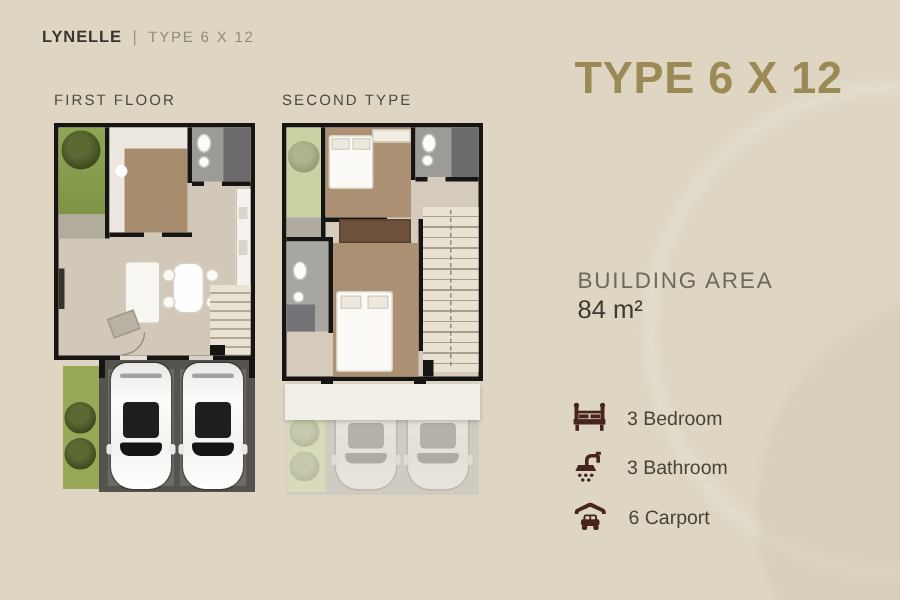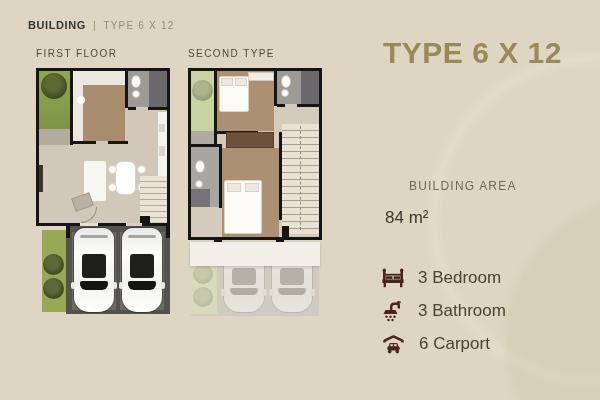--- a/index.html
+++ b/index.html
@@ -19,28 +19,28 @@
 
   
   .brand{position:absolute;left:28px;top:19px;font-size:11px;letter-spacing:.6px;color:#35352d;display:flex;align-items:center;gap:7px;}
   .brand .name{font-weight:bold;}
   .brand .divider{color:#9a957f;font-weight:300;}
   .brand .sub{color:#8f8b7b;font-size:10px;letter-spacing:1.2px;}
 
   
   .main-title{position:absolute;left:383px;top:36px;font-size:30px;font-weight:bold;color:var(--accent);letter-spacing:.5px;}
   .spec{position:absolute;left:385px;width:200px;}
-  .spec .lbl{font-size:12px;letter-spacing:1.2px;color:#6e695c;margin-left:24px;}
-  .spec .val{font-size:17px;color:#3a382f;margin-top:15px;}
+  .spec .lbl{font-size:15px;letter-spacing:1.2px;color:#6e695c;}
+  .spec .val{font-size:17px;color:#3a382f;margin-top:1px;}
   .feature{position:absolute;left:381px;display:flex;align-items:center;gap:13px;color:var(--icon);}
   .feature svg{display:block;}
-  .feature .flabel{font-size:17px;color:#474337;}
-
-  
-  .plan-wrap{position:absolute;top:48px;width:134px;}
+  .feature .flabel{font-size:13px;color:#474337;}
+
+  
+  .plan-wrap{position:absolute;top:62px;width:134px;}
   .plan-label{font-size:10px;letter-spacing:1.4px;color:#4c4a41;}
   .plan-canvas{position:absolute;left:0;top:20px;width:134px;height:252px;}
   .wall{position:absolute;background:var(--wall);}
   .indoor{position:absolute;border:3px solid var(--wall);}
   .toilet{position:absolute;width:10px;height:13px;background:#fcfcfa;border:1px solid #c4c2bc;border-radius:50%;}
   .sink{position:absolute;width:8px;height:8px;background:#fcfcfa;border:1px solid #c4c2bc;border-radius:50%;}
   .shower{position:absolute;background:#6b696c;}
   .tree{position:absolute;border-radius:50%;background:radial-gradient(circle at 45% 40%,#5b6a33 0 35%,#3e4b20 70%);}
   .ghost-tree{position:absolute;border-radius:50%;background:radial-gradient(circle at 45% 40%,#abb18b 0 35%,#8f9874 70%);opacity:.9;}
 
@@ -61,21 +61,21 @@
   .stairs{position:absolute;background:repeating-linear-gradient(180deg,#eae3d4 0 5px,#b3a997 5px 6px);}
 </style>
 </head>
 <body>
 
 <div class="stage">
   <div class="swirl-arc"></div>
   <div class="swirl-blob"></div>
 
   <div class="brand">
-    <span class="name">BUILDING</span>
+    <span class="name">LYNELLE</span>
     <span class="divider">|</span>
     <span class="sub">TYPE 6 X 12</span>
   </div>
 
   <div class="plan-wrap" style="left:36px;">
     <div class="plan-label">FIRST FLOOR</div>
     <div class="plan-canvas">
       <div class="indoor" style="left:0;top:0;width:134px;height:158px;background:#d1c8b9;"></div>
 
       <div class="abs" style="left:3px;top:3px;width:31px;height:58px;background:linear-gradient(180deg,#8fa653,#7d9447);"></div>

